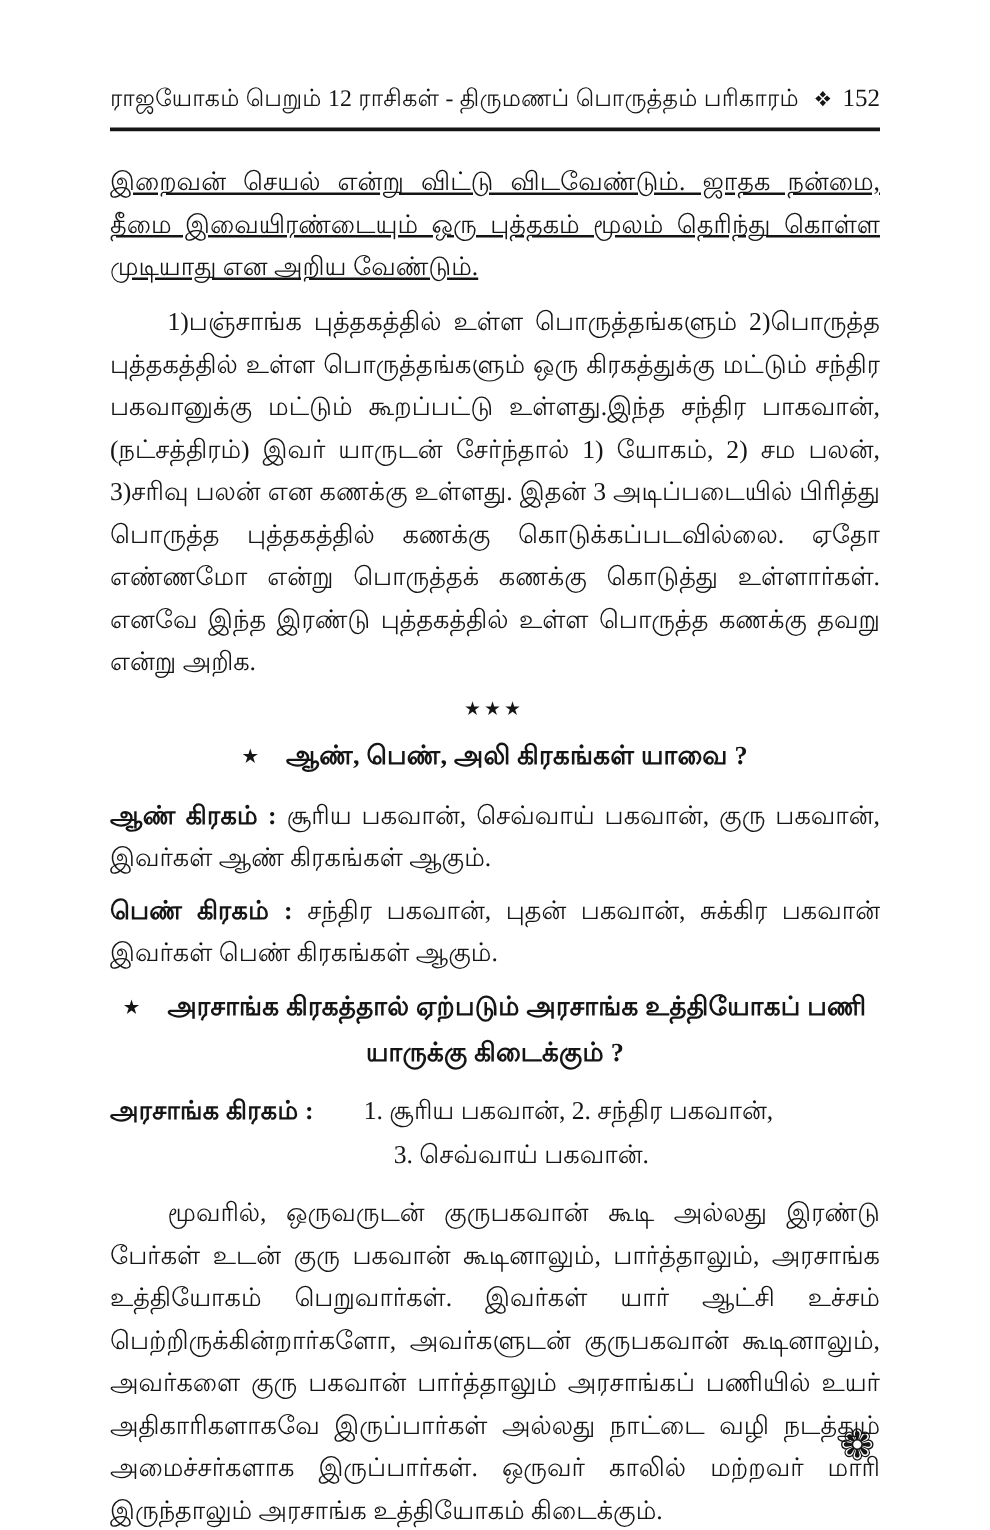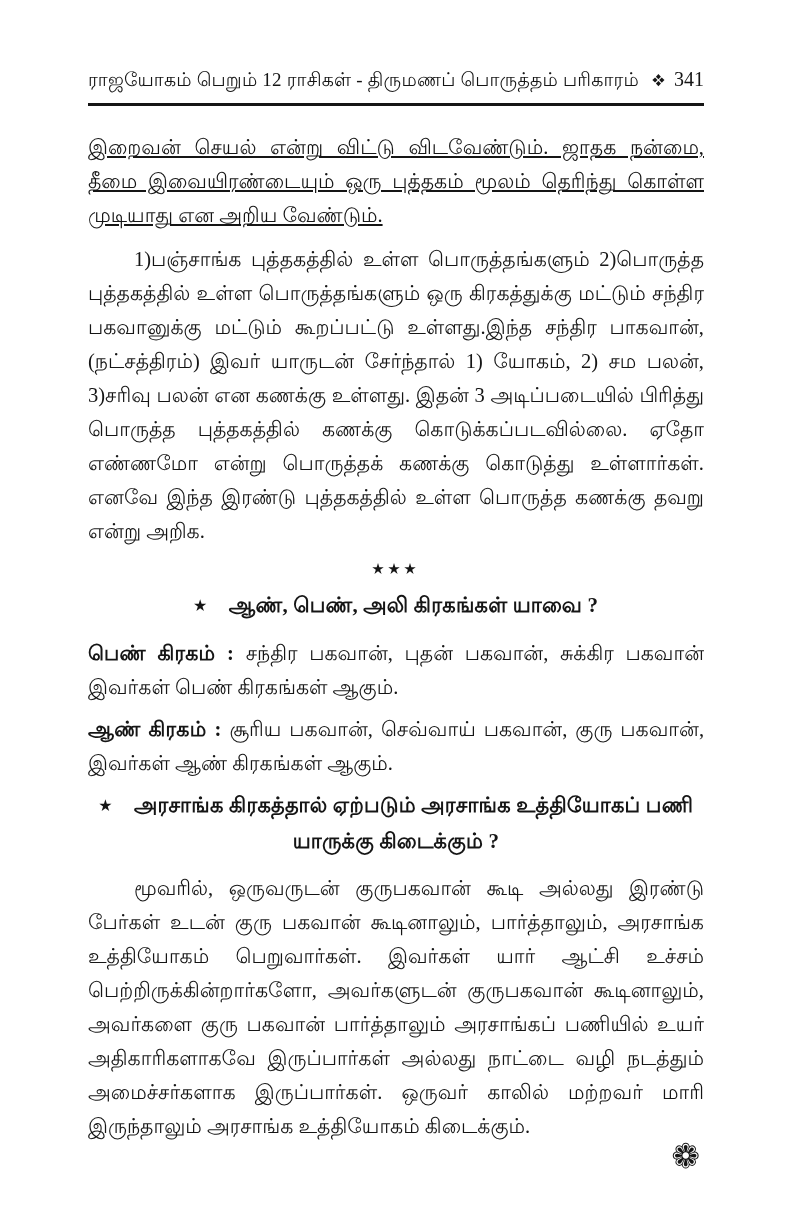--- a/index.html
+++ b/index.html
@@ -106,48 +106,55 @@
 </style>
 </head>
 <body>
 
 <div class="page">
 
   <div class="running-header">
     <span class="title">ராஜயோகம் பெறும் 12 ராசிகள் - திருமணப் பொருத்தம் பரிகாரம்</span>
     <span class="pageno">
       <span class="marker">❖</span>
-      <span>341</span>
+      <span>152</span>
     </span>
   </div>
   <hr class="header-rule">
 
   <p class="body-text first-para">இறைவன் செயல் என்று விட்டு விடவேண்டும். ஜாதக நன்மை, தீமை இவையிரண்டையும் ஒரு புத்தகம் மூலம் தெரிந்து கொள்ள முடியாது என அறிய வேண்டும்.</p>
 
   <p class="body-text indent">1)பஞ்சாங்க புத்தகத்தில் உள்ள பொருத்தங்களும் 2)பொருத்த புத்தகத்தில் உள்ள பொருத்தங்களும் ஒரு கிரகத்துக்கு மட்டும் சந்திர பகவானுக்கு மட்டும் கூறப்பட்டு உள்ளது.இந்த சந்திர பாகவான், (நட்சத்திரம்) இவர் யாருடன் சேர்ந்தால் 1) யோகம், 2) சம பலன், 3)சரிவு பலன் என கணக்கு உள்ளது. இதன் 3 அடிப்படையில் பிரித்து பொருத்த புத்தகத்தில் கணக்கு கொடுக்கப்படவில்லை. ஏதோ எண்ணமோ என்று பொருத்தக் கணக்கு கொடுத்து உள்ளார்கள். எனவே இந்த இரண்டு புத்தகத்தில் உள்ள பொருத்த கணக்கு தவறு என்று அறிக.</p>
 
   <div class="stars-divider">★★★</div>
 
   <h2 class="section-heading">
     <span class="hstar">★</span><span>ஆண், பெண், அலி கிரகங்கள் யாவை ?</span>
   </h2>
 
   <p class="definition">
-    <span class="label">பெண் கிரகம் :</span>
-    <span>சந்திர பகவான், புதன் பகவான், சுக்கிர பகவான் இவர்கள் பெண் கிரகங்கள் ஆகும்.</span>
+    <span class="label">ஆண் கிரகம் :</span>
+    <span>சூரிய பகவான், செவ்வாய் பகவான், குரு பகவான், இவர்கள் ஆண் கிரகங்கள் ஆகும்.</span>
   </p>
 
   <p class="definition">
-    <span class="label">ஆண் கிரகம் :</span>
-    <span>சூரிய பகவான், செவ்வாய் பகவான், குரு பகவான், இவர்கள் ஆண் கிரகங்கள் ஆகும்.</span>
+    <span class="label">பெண் கிரகம் :</span>
+    <span>சந்திர பகவான், புதன் பகவான், சுக்கிர பகவான் இவர்கள் பெண் கிரகங்கள் ஆகும்.</span>
   </p>
 
 
   <h2 class="section-heading">
     <span class="hstar">★</span><span>அரசாங்க கிரகத்தால் ஏற்படும் அரசாங்க உத்தியோகப் பணி யாருக்கு கிடைக்கும் ?</span>
   </h2>
 
+  <div class="govt-row">
+    <span class="label">அரசாங்க கிரகம் :</span>
+    <span class="lines">
+      <span class="line1" style="display:block">1. சூரிய பகவான், 2. சந்திர பகவான்,</span>
+      <span class="line2" style="display:block">3. செவ்வாய் பகவான்.</span>
+    </span>
+  </div>
 
   <p class="body-text indent">மூவரில், ஒருவருடன் குருபகவான் கூடி அல்லது இரண்டு பேர்கள் உடன் குரு பகவான் கூடினாலும், பார்த்தாலும், அரசாங்க உத்தியோகம் பெறுவார்கள். இவர்கள் யார் ஆட்சி உச்சம் பெற்றிருக்கின்றார்களோ, அவர்களுடன் குருபகவான் கூடினாலும், அவர்களை குரு பகவான் பார்த்தாலும் அரசாங்கப் பணியில் உயர் அதிகாரிகளாகவே இருப்பார்கள் அல்லது நாட்டை வழி நடத்தும் அமைச்சர்களாக இருப்பார்கள். ஒருவர் காலில் மற்றவர் மாரி இருந்தாலும் அரசாங்க உத்தியோகம் கிடைக்கும்.</p>
 
   <div class="ornament">❁</div>
 
 </div>
 
 </body></html>

